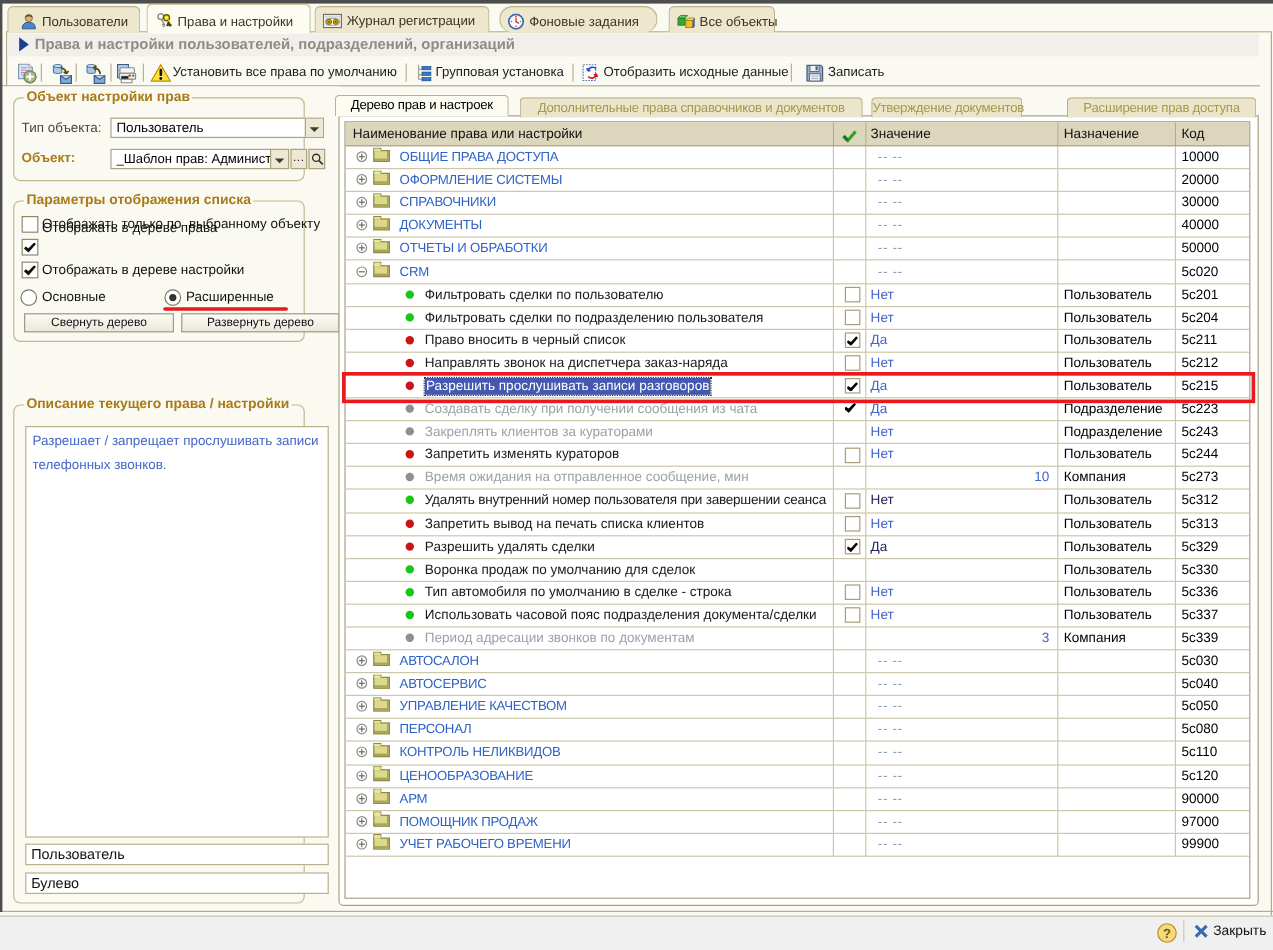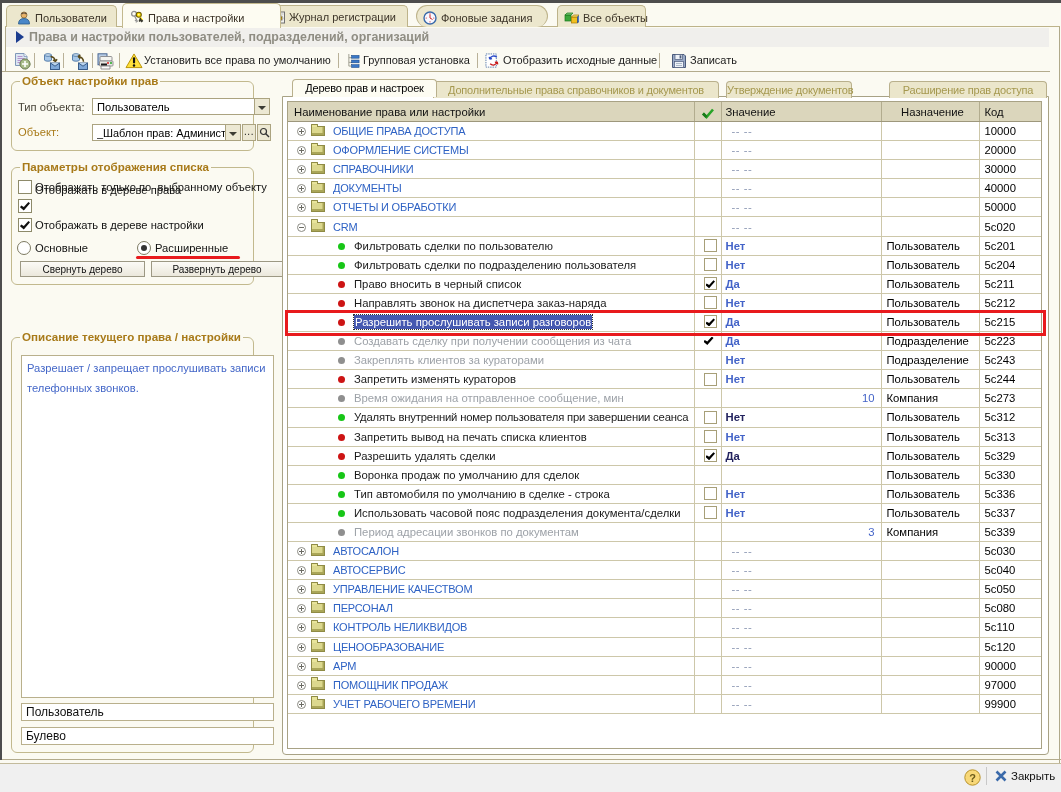--- a/index.html
+++ b/index.html
@@ -68,21 +68,21 @@
 .fold:before { content:""; position:absolute; left:-1px; top:-3.5px; width:5px; height:2.5px; background:#e8e49a; border:1px solid #8f8b45; border-bottom:none; border-radius:1px 1px 0 0; }
 .gtxt { margin-left:8px; }
 .dot { display:inline-block; width:7px; height:7px; border-radius:50%; margin:0 0 0 50px; vertical-align:0px; }
 .dot.g { background:#17c617; } .dot.r { background:#cd1414; } .dot.x { background:#8f8f8f; }
 .ctxt { margin-left:9px; color:#1a1a1a; }
 tr.dis .ctxt { color:#9da2a8; }
 tr.dis .dot { background:#8f8f8f; }
 .vcb { display:inline-block; width:13px; height:13px; background:#fff; border:1px solid #a79f78; position:relative; vertical-align:-3px; margin-left:9px; }
 .vcb.c:after { content:""; position:absolute; left:1px; top:2px; width:9.5px; height:8px; background:#000; clip-path:polygon(12% 40%, 0 62%, 38% 100%, 100% 16%, 84% 0, 38% 58%); }
 .vck { display:inline-block; margin-left:9px; width:10px; height:8.5px; background:#000; clip-path:polygon(12% 40%, 0 62%, 38% 100%, 100% 16%, 84% 0, 38% 58%); }
-.yn { color:#4464c8; padding-left:4px;font-weight:bold; }
+.yn { color:#4464c8; padding-left:4px; }
 td.val { color:#4464c8; }
 td.dash { color:#8f9ab5; padding-left:10px; letter-spacing:0.5px; }
 td.num { text-align:right; padding-right:6px; color:#4464c8; }
 td.naz, td.code { padding-left:5px; color:#000; }
 .sel { background:#4458b0; color:#fff; outline:1px dotted #303030; padding:1px 1px; }
 #redbox { left:285px; top:310px; width:761px; height:26px; border:3px solid #e81a1d; z-index:6; }
 #redunder { left:136px; top:256px; width:104px; height:3px; background:#e81a1d; border-radius:2px; z-index:6; }
 
 
 #statusline { left:0; top:759px; width:1061px; height:1px; background:#b3ab8c; }
@@ -95,21 +95,21 @@
   <div class="abs" id="leftline"></div>
   <div class="abs" id="leftline2"></div>
   <div class="abs" id="rightline"></div>
 
   <div class="abs" id="tabline"></div>
   <div class="ttab" style="left:6px; width:111px; padding-left:10px;"><svg class="ic" width="14" height="14" viewBox="0 0 14 14">
         <circle cx="7" cy="4" r="3" fill="#e8b36a" stroke="#8a6a30" stroke-width="0.8"></circle>
         <path d="M1.5 13 Q1.5 7.5 7 7.5 Q12.5 7.5 12.5 13 Z" fill="#4a87c8" stroke="#2a5a8a" stroke-width="0.8"></path>
         <path d="M4 2.5 a3.5 2 0 0 1 6 0 l-1 1 a2.5 2.5 0 0 0 -4 0 Z" fill="#5a4a3a"></path>
       </svg>Пользователи</div>
-  <div class="ttab active" style="left:122px; width:159px;"><svg class="ic" width="15" height="15" viewBox="0 0 15 15">
+  <div class="ttab active" style="left:122px; width:137px;"><svg class="ic" width="15" height="15" viewBox="0 0 15 15">
         <circle cx="5" cy="3.8" r="2.4" fill="none" stroke="#909090" stroke-width="1.3"></circle>
         <path d="M5.5 6 L8.5 11.5 M7.6 9.8 l-1.7 1 M8.4 11.3 l-1.7 1" stroke="#909090" stroke-width="1.2" fill="none"></path>
         <circle cx="9.8" cy="4.8" r="2.5" fill="#ffe000" stroke="#6a5a00" stroke-width="1.1"></circle>
         <circle cx="9.8" cy="4.8" r="0.8" fill="#fffce0"></circle>
         <path d="M11.3 6.8 L14.3 11 l-1.8 1.4 -0.9-1.2 -1.2 0.9 -0.8-1.1" fill="#3a3a30"></path>
         <path d="M11.2 6.6 l2.4 3.4" stroke="#ffe000" stroke-width="1" fill="none"></path>
       </svg>Права и настройки</div>
   <div class="ttab" style="left:262px; width:146px;"><svg class="ic" width="16" height="13" viewBox="0 0 16 13">
         <rect x="0.5" y="1" width="15" height="11" fill="#f2f2ee" stroke="#707070"></rect>
         <rect x="1.5" y="2" width="13" height="2" fill="#d8d8d4"></rect>
@@ -209,21 +209,21 @@
   <div class="abs" id="leftpanel"></div>
 
   <div class="fs" style="top:81px; height:70px;">
     <span class="legend">Объект настройки прав</span>
   </div>
   <div class="lbl" style="left:18px; top:101px;">Тип объекта:</div>
   <div class="combo" style="left:92px; top:98px; width:178px; height:17px;">
       <span class="txt">Пользователь</span>
       <span class="cbtn" style="right:0; width:15px; height:15px;"></span>
     </div>
-  <div class="lbl" style="left:18px; top:126px; color:#a87a19; font-weight:normal;">Объект:</div>
+  <div class="lbl" style="left:18px; top:126px; color:#a87a19; font-weight:bold;">Объект:</div>
   <div class="combo" style="left:92px; top:124px; width:149px; height:17px;">
       <span class="txt" style="right:15px; font-size:10.9px;">_Шаблон прав: Администр</span>
       <span class="cbtn" style="right:0; width:15px; height:15px;"></span>
     </div>
   <div class="sqbtn" style="left:242px; top:124px; width:14px; height:17px; line-height:13px; letter-spacing:0.5px;">...</div>
   <div class="sqbtn" style="left:257px; top:124px; width:14px; height:17px;"><svg width="11" height="11" viewBox="0 0 11 11" style="margin-top:2px;">
         <circle cx="4.5" cy="4.5" r="3" fill="none" stroke="#333" stroke-width="1.2"></circle>
         <path d="M6.8 6.8 L10 10" stroke="#333" stroke-width="1.4"></path>
       </svg></div>
 
@@ -245,21 +245,21 @@
   <div class="btn" style="left:151px; top:261px; width:132px;">Развернуть дерево</div>
 
   <div class="fs" style="top:337px; height:416px;">
     <span class="legend">Описание текущего права / настройки</span>
   </div>
   <div id="descbox">Разрешает / запрещает прослушивать записи телефонных звонков.</div>
   <div class="inp" style="top:703px;">Пользователь</div>
   <div class="inp" style="top:727px;">Булево</div>
 
   <div class="abs" id="rpage"></div>
-  <div class="rtab active" style="left:292px; top:79px; width:145px; height:18px;">Дерево прав и настроек</div>
+  <div class="rtab active" style="left:279px; top:79px; width:145px; height:18px;">Дерево прав и настроек</div>
   <div class="rtab" style="left:433px; top:81px; width:286px;">Дополнительные права справочников и документов</div>
   <div class="rtab" style="left:726px; top:81px; width:126px;">Утверждение документов</div>
   <div class="rtab" style="left:889px; top:81px; width:158px;">Расширение прав доступа</div>
 
   <div class="abs" id="tbl">
   <table>
   <colgroup>
           <col style="width:406px">
           <col style="width:27px">
           <col style="width:160px">
@@ -269,21 +269,21 @@
   <tbody>
           <tr>
             <th style="padding-left:6px;margin-top:16px;">Наименование права или настройки</th>
             <th id="th-check">
               <svg width="14" height="12" viewBox="0 0 14 12" style="display:block;margin:4px auto 0;">
                 <path d="M2 5.5 L5.5 9 L12 1.5" stroke="#28a428" stroke-width="2.6" fill="none"></path>
                 <path d="M2 5.5 L5.5 9" stroke="#1a7a1a" stroke-width="2.6" fill="none"></path>
               </svg>
             </th>
             <th style="padding-left:4px;">Значение</th>
-            <th style="padding-left:5px;text-align:center;">Назначение</th>
+            <th style="padding-left:5px;">Назначение</th>
             <th style="padding-left:5px;">Код</th>
           </tr>
   <tr class="grp">
             <td class="nm"><span class="exp plus"></span><span class="fold"></span><span class="gtxt">ОБЩИЕ ПРАВА ДОСТУПА</span></td>
             <td></td>
             <td class="dash">-- --</td>
             <td class="naz"></td>
             <td class="code">10000</td>
           </tr>
   <tr class="grp">

